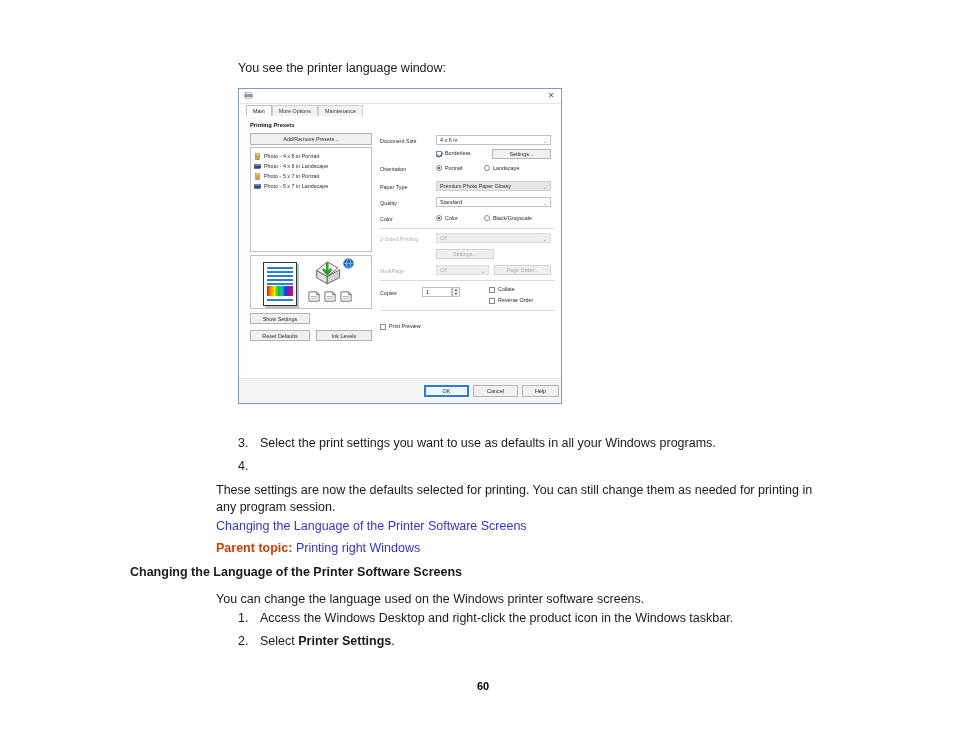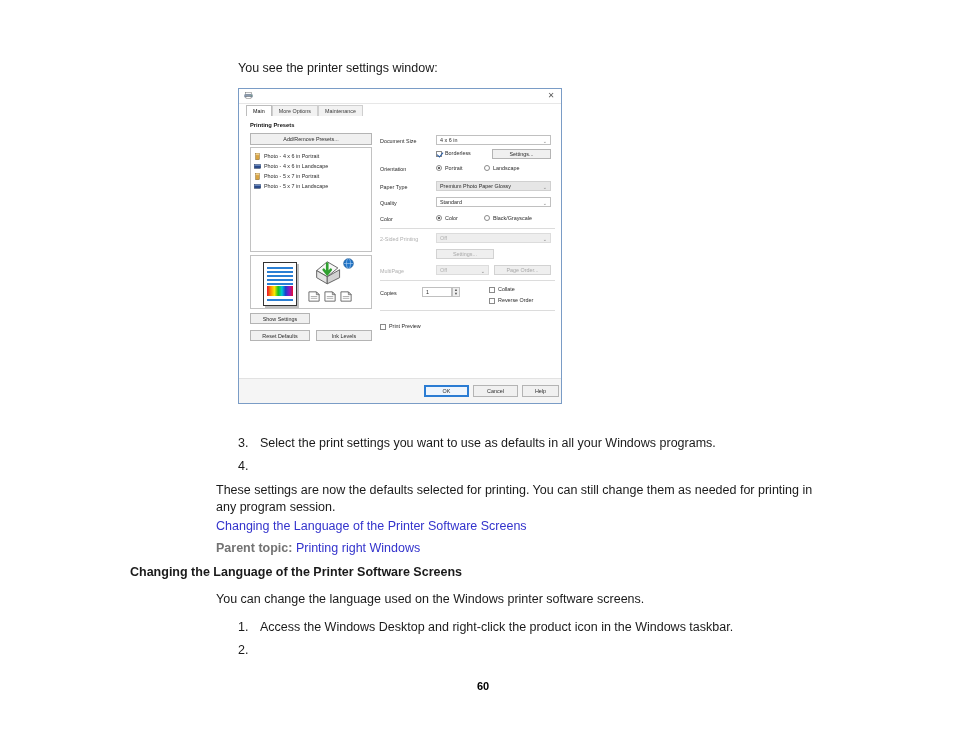--- a/index.html
+++ b/index.html
@@ -13,21 +13,21 @@
   
   .intro{position:absolute;left:238px;top:61px;font-size:12.5px;color:#1a1a1a;}
   .body-block{position:absolute;left:130px;top:436px;width:700px;font-size:12.5px;color:#1a1a1a;}
   .li{display:flex;margin-bottom:9px;}
   .li .num{width:22px;flex:none;padding-left:108px;box-sizing:content-box;}
   .li .txt{flex:1;}
   .para{margin:0 0 4px 0;padding-left:86px;line-height:1.33;}
   .link{color:#3333cc;text-decoration:none;}
   .link-line{padding-left:86px;margin-bottom:8px;}
   .parent{padding-left:86px;margin-bottom:10px;}
-  .parent b{font-weight:bold;color:#737373;}
+  .parent b{font-weight:bold;color:#c2410c;}
   .section-head{font-weight:bold;font-size:12.5px;margin:0 0 12px 0;}
   .indent{padding-left:86px;}
   .pagenum{position:absolute;left:12px;right:0;top:680px;text-align:center;font-size:11px;font-weight:bold;}
 
   
   .dlg{
     position:absolute;left:238px;top:88px;width:324px;height:316px;
     background:#ffffff;border:1px solid #7a9cc6;box-sizing:border-box;
     font-size:5.4px;color:#2b2b2b;
   }
@@ -89,21 +89,21 @@
 
   .footer{position:absolute;left:0;right:0;bottom:0;height:24px;background:#f5f5f5;border-top:1px solid #e2e2e2;}
   .fbtn{position:absolute;top:6px;height:12px;line-height:11px;border:1px solid #b4b4b4;background:#f0f0f0;font-size:5.4px;text-align:center;box-sizing:border-box;}
   .fbtn.focus{border:1px solid #2b7cd3;box-shadow:0 0 0 1px #2b7cd3 inset;background:#eef5fd;}
 </style>
 </head>
 <body>
 
 <div class="page">
 
-  <div class="intro">You see the printer settings window:</div>
+  <div class="intro">You see the printer language window:</div>
 
   <div class="dlg">
 
     <div class="dlg-title">
       <svg class="prn-ico" viewBox="0 0 16 12">
         <rect x="3" y="0.5" width="10" height="3.5" fill="#fff" stroke="#666" stroke-width="0.8"></rect>
         <rect x="1" y="4" width="14" height="5" rx="1" fill="#8a9bb0" stroke="#5d6d82" stroke-width="0.7"></rect>
         <rect x="3.5" y="8" width="9" height="3.5" fill="#fff" stroke="#666" stroke-width="0.8"></rect>
         <circle cx="13" cy="6" r="0.8" fill="#4caf50"></circle>
       </svg>
@@ -297,27 +297,28 @@
       <a class="link" href="#">Changing the Language of the Printer Software Screens</a>
     </div>
 
     <div class="parent">
       <b>Parent topic:</b>
       <a class="link" href="#">Printing right Windows</a>
     </div>
 
     <h2 class="section-head">Changing the Language of the Printer Software Screens</h2>
 
-    <p class="para" style="margin-bottom:12px">You can change the language used on the Windows printer software screens.</p>
+    <p class="para" style="margin-bottom:3px">You can change the language used on the Windows printer software screens.</p>
 
     <div class="li">
       <span class="num">1.</span>
       <span class="txt">Access the Windows Desktop and right-click the product icon in the Windows taskbar.</span>
     </div>
 
     <div class="li">
       <span class="num">2.</span>
+      <span class="txt"><span>Select </span><b>Printer Settings</b><span>.</span></span>
     </div>
 
   </div>
 
   <div class="pagenum">60</div>
 </div>
 
 </body></html>

